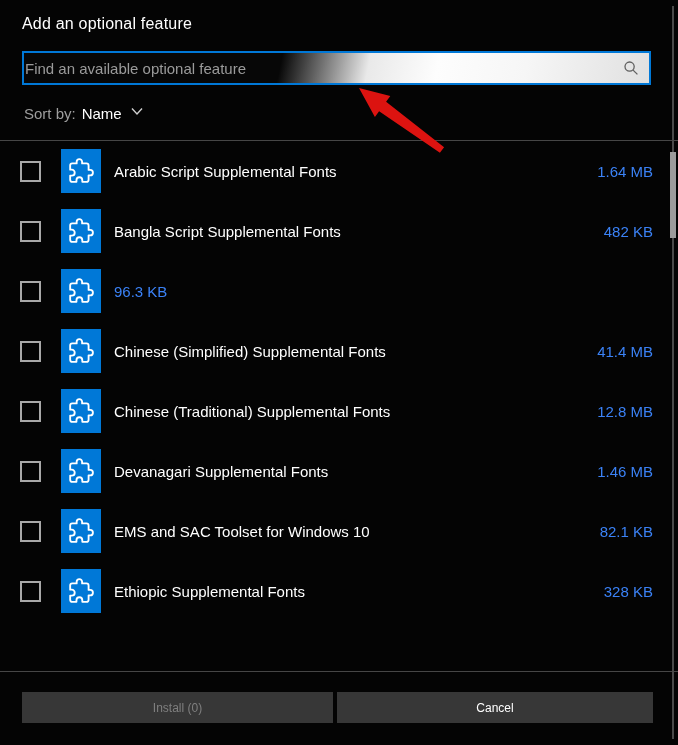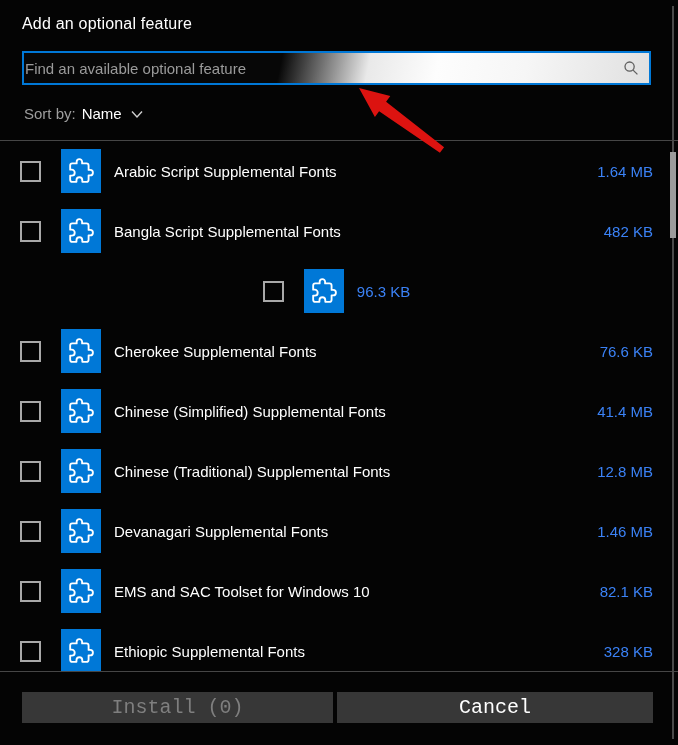--- a/index.html
+++ b/index.html
@@ -41,41 +41,39 @@
   }
   .searchbox .mag {
     width: 16px; height: 16px;
     margin-right: 10px;
     flex: 0 0 auto;
   }
   .sortbar {
     position: absolute;
     left: 24px; top: 105px;
     display: flex;
-    align-items: center;
     font-size: 15px;
     gap: 6px;
   }
   .sortbar .sort-label { color: #9e9e9e; }
   .sortbar .sort-value { color: #ffffff; }
   .sortbar .chev { width: 12px; height: 9px; margin-left: 3px; margin-top: 2px; }
   .feature-list {
     position: absolute;
     left: 0; top: 140px;
     width: 678px; height: 532px;
     border-top: 1px solid #464646;
     border-bottom: 1px solid #464646;
     overflow: hidden;
   }
   .row {
     height: 60px;
     display: flex;
     align-items: center;
     padding: 0 25px 0 20px;
-    justify-content: center;
   }
   .checkbox {
     width: 21px; height: 21px;
     border: 2px solid #a9a9a9;
     background: transparent;
     flex: 0 0 auto;
     margin-right: 20px;
   }
   .ficon {
     width: 40px; height: 44px;
@@ -99,22 +97,22 @@
     left: 670px; top: 152px;
     width: 6px; height: 86px;
     background: #9c9c9c;
   }
   .btn {
     position: absolute;
     top: 692px;
     height: 31px;
     background: #373737;
     border: none;
-    font-family: Liberation Mono, monospace;
-    font-size: 20px;
+    font-family: Liberation Sans, sans-serif;
+    font-size: 12px;
     display: flex;
     align-items: center;
     justify-content: center;
   }
   .btn-install { left: 22px; width: 311px; color: #7f7f7f; }
   .btn-cancel  { left: 337px; width: 316px; color: #ffffff; }
   .arrow-overlay {
     position: absolute;
     left: 0; top: 0;
     width: 678px; height: 745px;
@@ -168,30 +166,20 @@
   <div class="row">
     <span class="checkbox"></span>
     <span class="ficon">
       <svg width="26" height="26" viewBox="0 0 24 24">
         <path d="M20.5 11H19V7c0-1.1-.9-2-2-2h-4V3.5a2.5 2.5 0 0 0-5 0V5H4c-1.1 0-2 .9-2 2v3.8h1.5c1.5 0 2.7 1.2 2.7 2.7S5 16.2 3.5 16.2H2V20c0 1.1.9 2 2 2h3.8v-1.5c0-1.5 1.2-2.7 2.7-2.7 1.5 0 2.7 1.2 2.7 2.7V22H17c1.1 0 2-.9 2-2v-4h1.5a2.5 2.5 0 0 0 0-5z" fill="none" stroke="#ffffff" stroke-width="1.7" stroke-linejoin="round"></path>
       </svg>
     </span>
     <span class="fsize">96.3 KB</span>
   </div>
 
-  <div class="row">
-    <span class="checkbox"></span>
-    <span class="ficon">
-      <svg width="26" height="26" viewBox="0 0 24 24">
-        <path d="M20.5 11H19V7c0-1.1-.9-2-2-2h-4V3.5a2.5 2.5 0 0 0-5 0V5H4c-1.1 0-2 .9-2 2v3.8h1.5c1.5 0 2.7 1.2 2.7 2.7S5 16.2 3.5 16.2H2V20c0 1.1.9 2 2 2h3.8v-1.5c0-1.5 1.2-2.7 2.7-2.7 1.5 0 2.7 1.2 2.7 2.7V22H17c1.1 0 2-.9 2-2v-4h1.5a2.5 2.5 0 0 0 0-5z" fill="none" stroke="#ffffff" stroke-width="1.7" stroke-linejoin="round"></path>
-      </svg>
-    </span>
-    <span class="fname">Cherokee Supplemental Fonts</span>
-    <span class="fsize">76.6 KB</span>
-  </div>
 
   <div class="row">
     <span class="checkbox"></span>
     <span class="ficon">
       <svg width="26" height="26" viewBox="0 0 24 24">
         <path d="M20.5 11H19V7c0-1.1-.9-2-2-2h-4V3.5a2.5 2.5 0 0 0-5 0V5H4c-1.1 0-2 .9-2 2v3.8h1.5c1.5 0 2.7 1.2 2.7 2.7S5 16.2 3.5 16.2H2V20c0 1.1.9 2 2 2h3.8v-1.5c0-1.5 1.2-2.7 2.7-2.7 1.5 0 2.7 1.2 2.7 2.7V22H17c1.1 0 2-.9 2-2v-4h1.5a2.5 2.5 0 0 0 0-5z" fill="none" stroke="#ffffff" stroke-width="1.7" stroke-linejoin="round"></path>
       </svg>
     </span>
     <span class="fname">Chinese (Simplified) Supplemental Fonts</span>
     <span class="fsize">41.4 MB</span>

